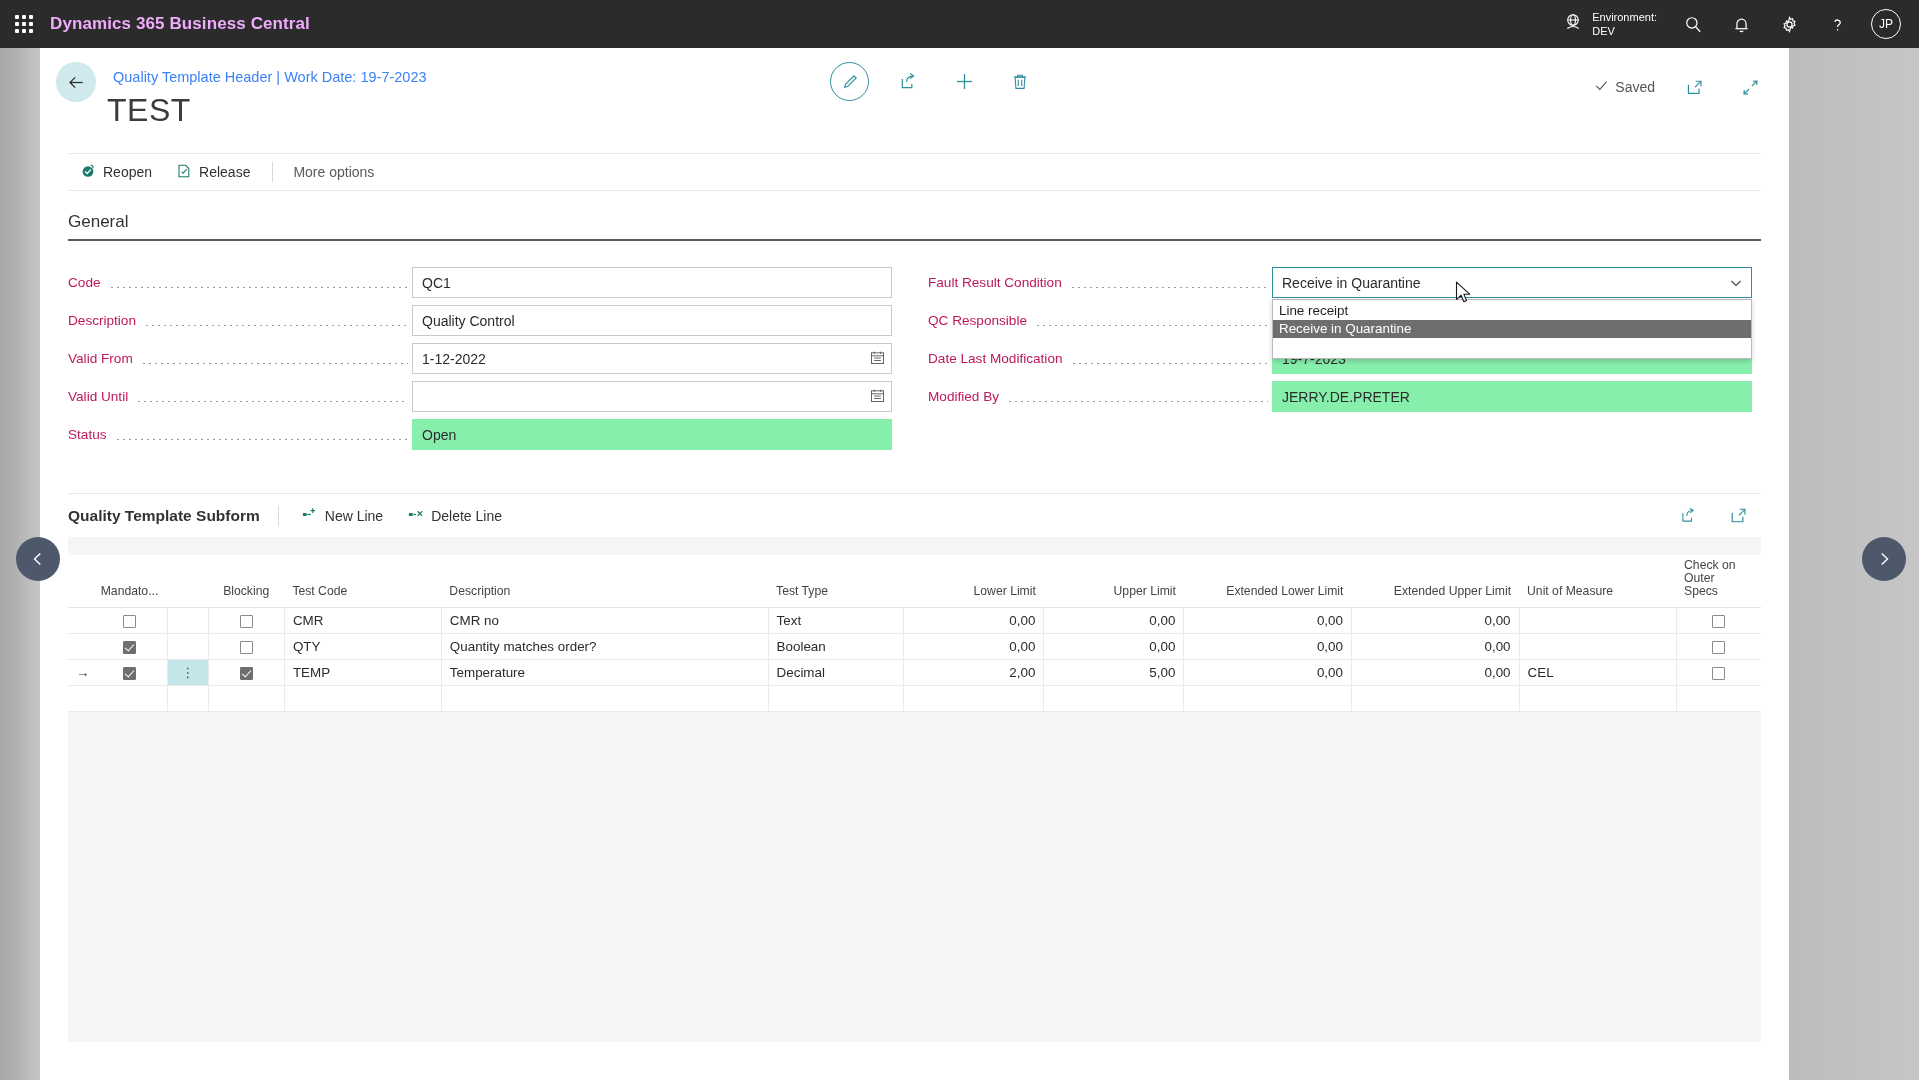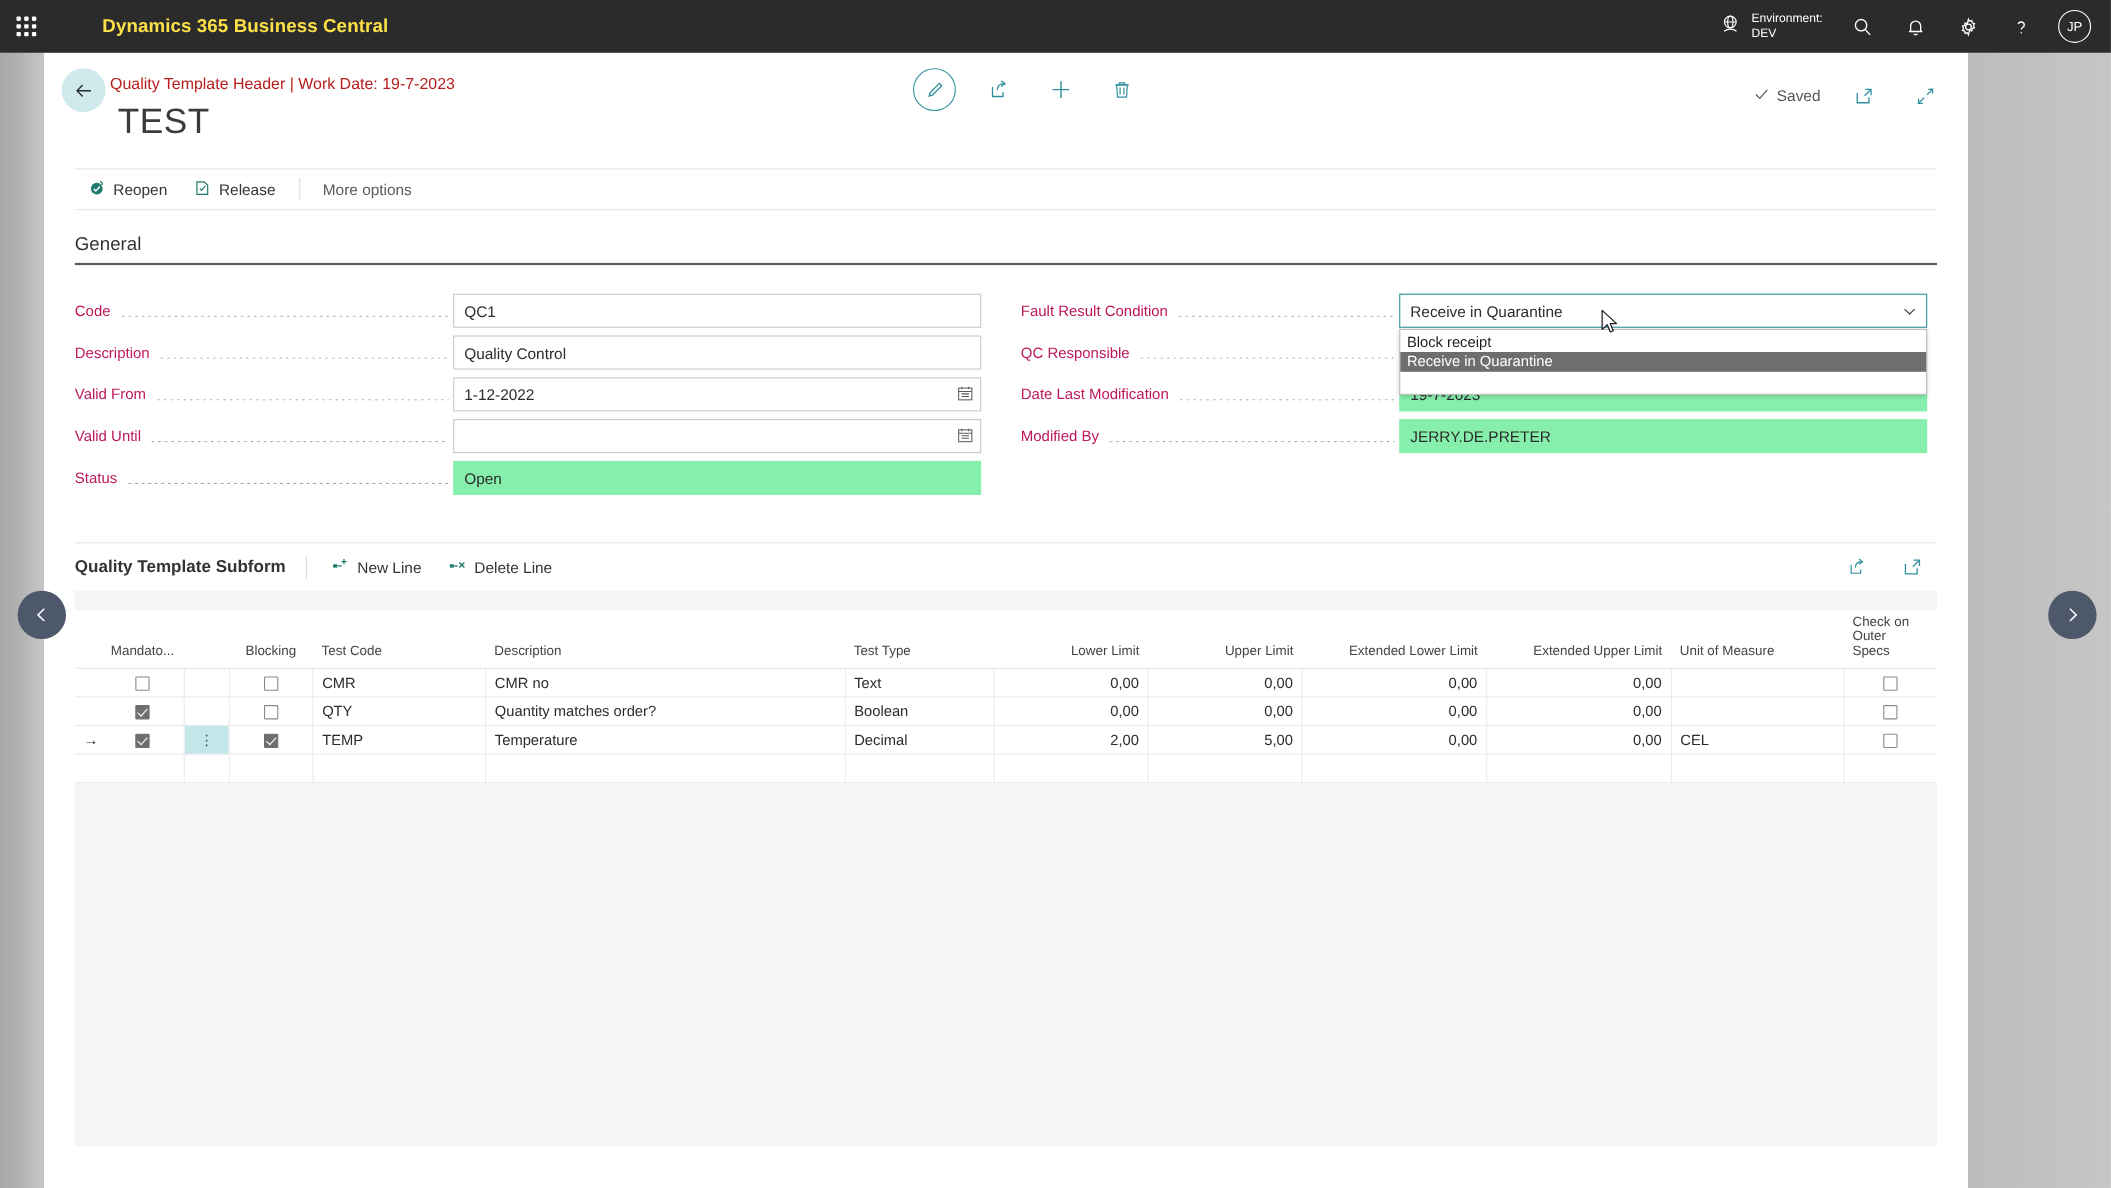--- a/index.html
+++ b/index.html
@@ -34,21 +34,21 @@
     z-index: 50;
   }
   .waffle {
     width: 20px; height: 20px; margin-left: 14px; margin-right: 16px;
     display: grid; grid-template-columns: repeat(3, 4px); grid-template-rows: repeat(3, 4px);
     gap: 3px; align-content: center; justify-content: center;
     cursor: pointer;
   }
   .waffle i { background: #ffffff; width: 4px; height: 4px; border-radius: 1px; display:block; }
   .brand {
-    color: #fde047; font-size: 17px; font-weight: 600; letter-spacing: .1px; margin-left: 43px;
+    color: #f0abfc; font-size: 17px; font-weight: 600; letter-spacing: .1px;
   }
   .topbar-right {
     margin-left: auto; display: flex; align-items: center; gap: 0px; height: 36px;
     padding-right: 18px;
   }
   .tb-btn {
     width: 48px; height: 48px; display: flex; align-items: center; justify-content: center;
     color: #ffffff; cursor: pointer;
   }
   .env {
@@ -69,22 +69,22 @@
 
   
   .pg-head { position: relative; height: 105px; }
   .back-btn {
     position: absolute; left: 16px; top: 14px;
     width: 40px; height: 40px; border-radius: 50%;
     background: #cfe9ec; display: flex; align-items: center; justify-content: center;
     cursor: pointer;
   }
   .crumb {
-    position: absolute; left: 60px; top: 21px;
-    font-size: 14.5px; color: #b91c1c;
+    position: absolute; left: 73px; top: 21px;
+    font-size: 14.5px; color: #3b82f6;
   }
   .pg-title {
     position: absolute; left: 67px; top: 44px;
     font-size: 32px; color: #3b3b3b; font-weight: 300; letter-spacing: .5px;
   }
   .head-actions {
     position: absolute; left: 790px; top: 14px;
     display: flex; align-items: center; gap: 22px;
   }
   .circ-btn {
@@ -470,21 +470,21 @@
             <span class="dots"></span>
             <span class="fctl">
               <input class="fin focus" value="Receive in Quarantine" style="">
               <span class="dd-chev">
                 <svg width="14" height="14" viewBox="0 0 14 14" fill="none" stroke="#4a4a4a" stroke-width="1.15">
                   <polyline points="2.4,5 7,9.5 11.6,5"></polyline>
                 </svg>
               </span>
 
               <div class="dd-list">
-                <div class="dd-opt">Block receipt</div>
+                <div class="dd-opt">Line receipt</div>
                 <div class="dd-opt sel">Receive in Quarantine</div>
                 <div class="dd-blank"></div>
               </div>
             </span>
           </div>
 
           <div class="frow">
             <span class="flabel">QC Responsible</span>
             <span class="dots"></span>
             <span class="fctl">

